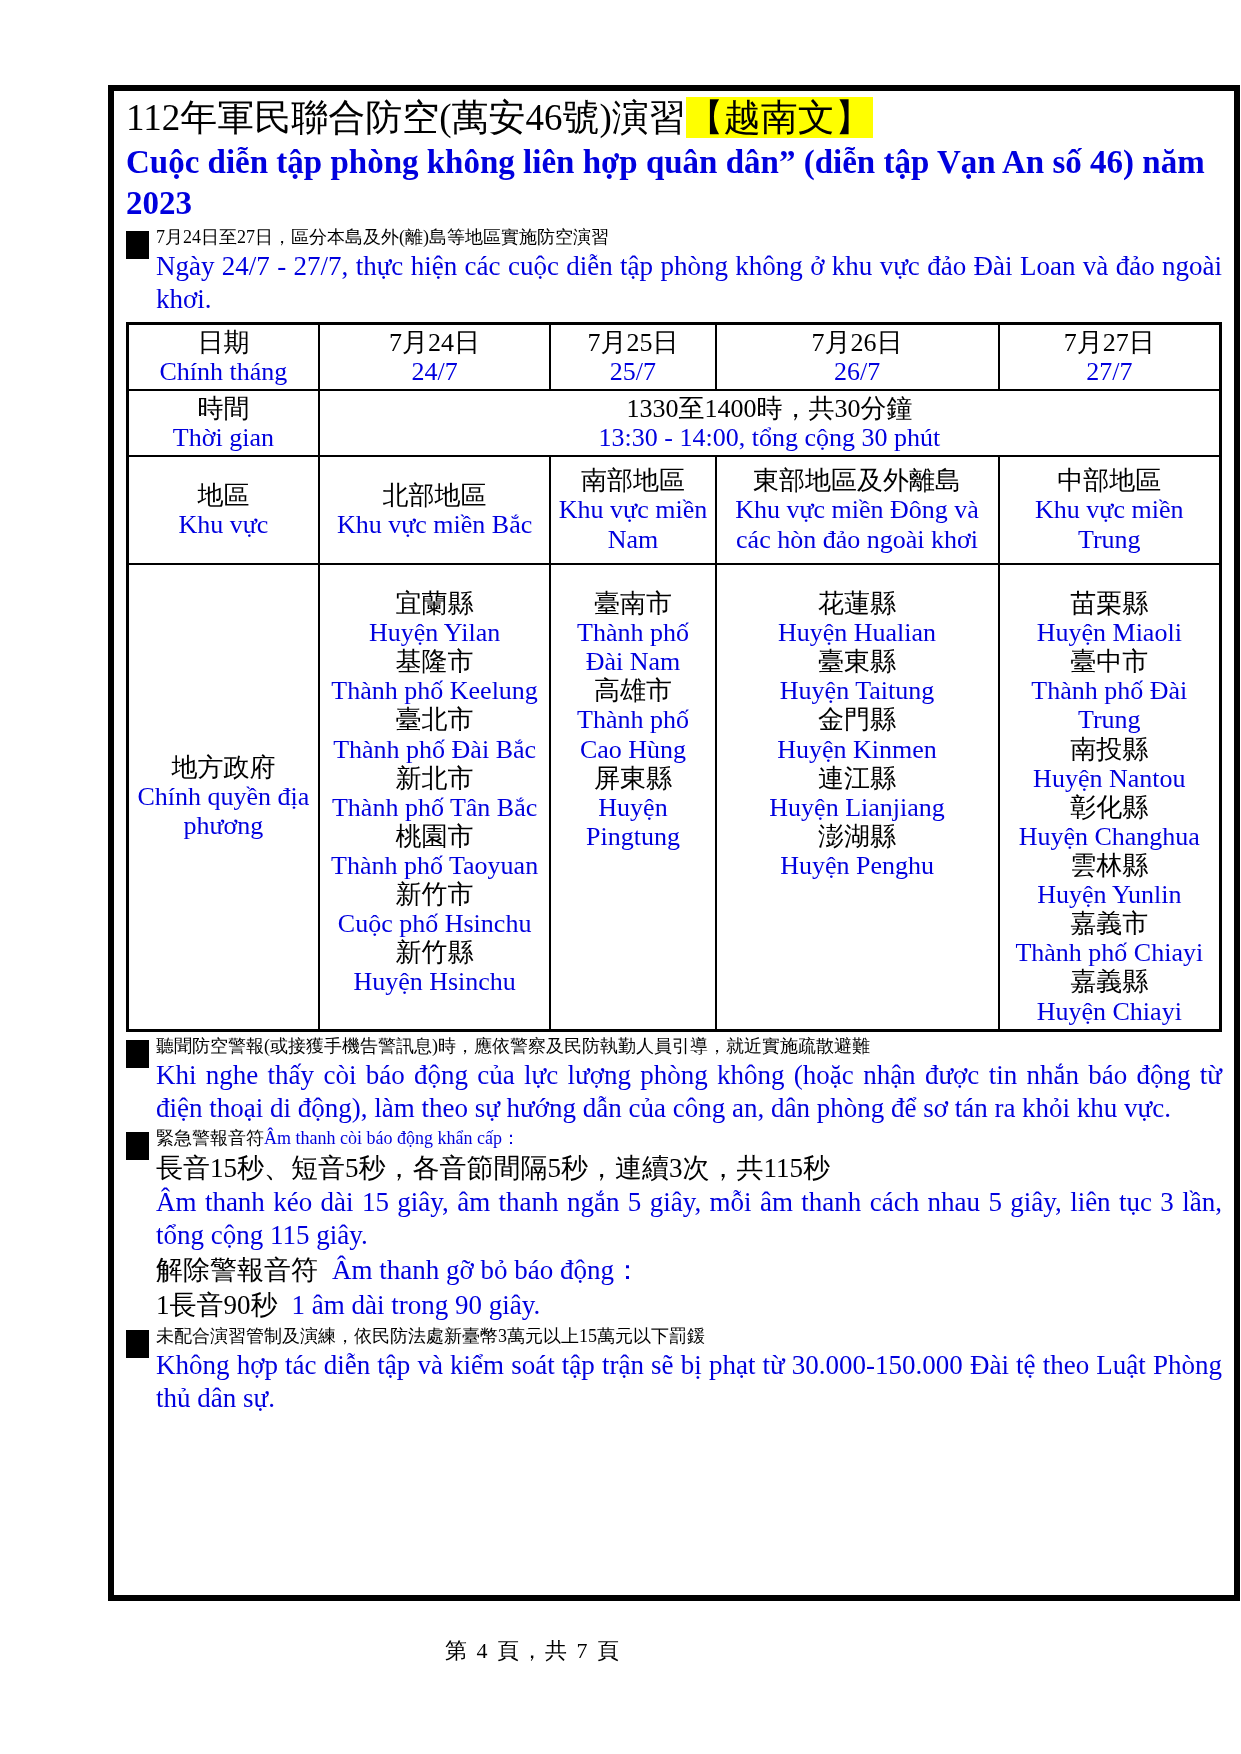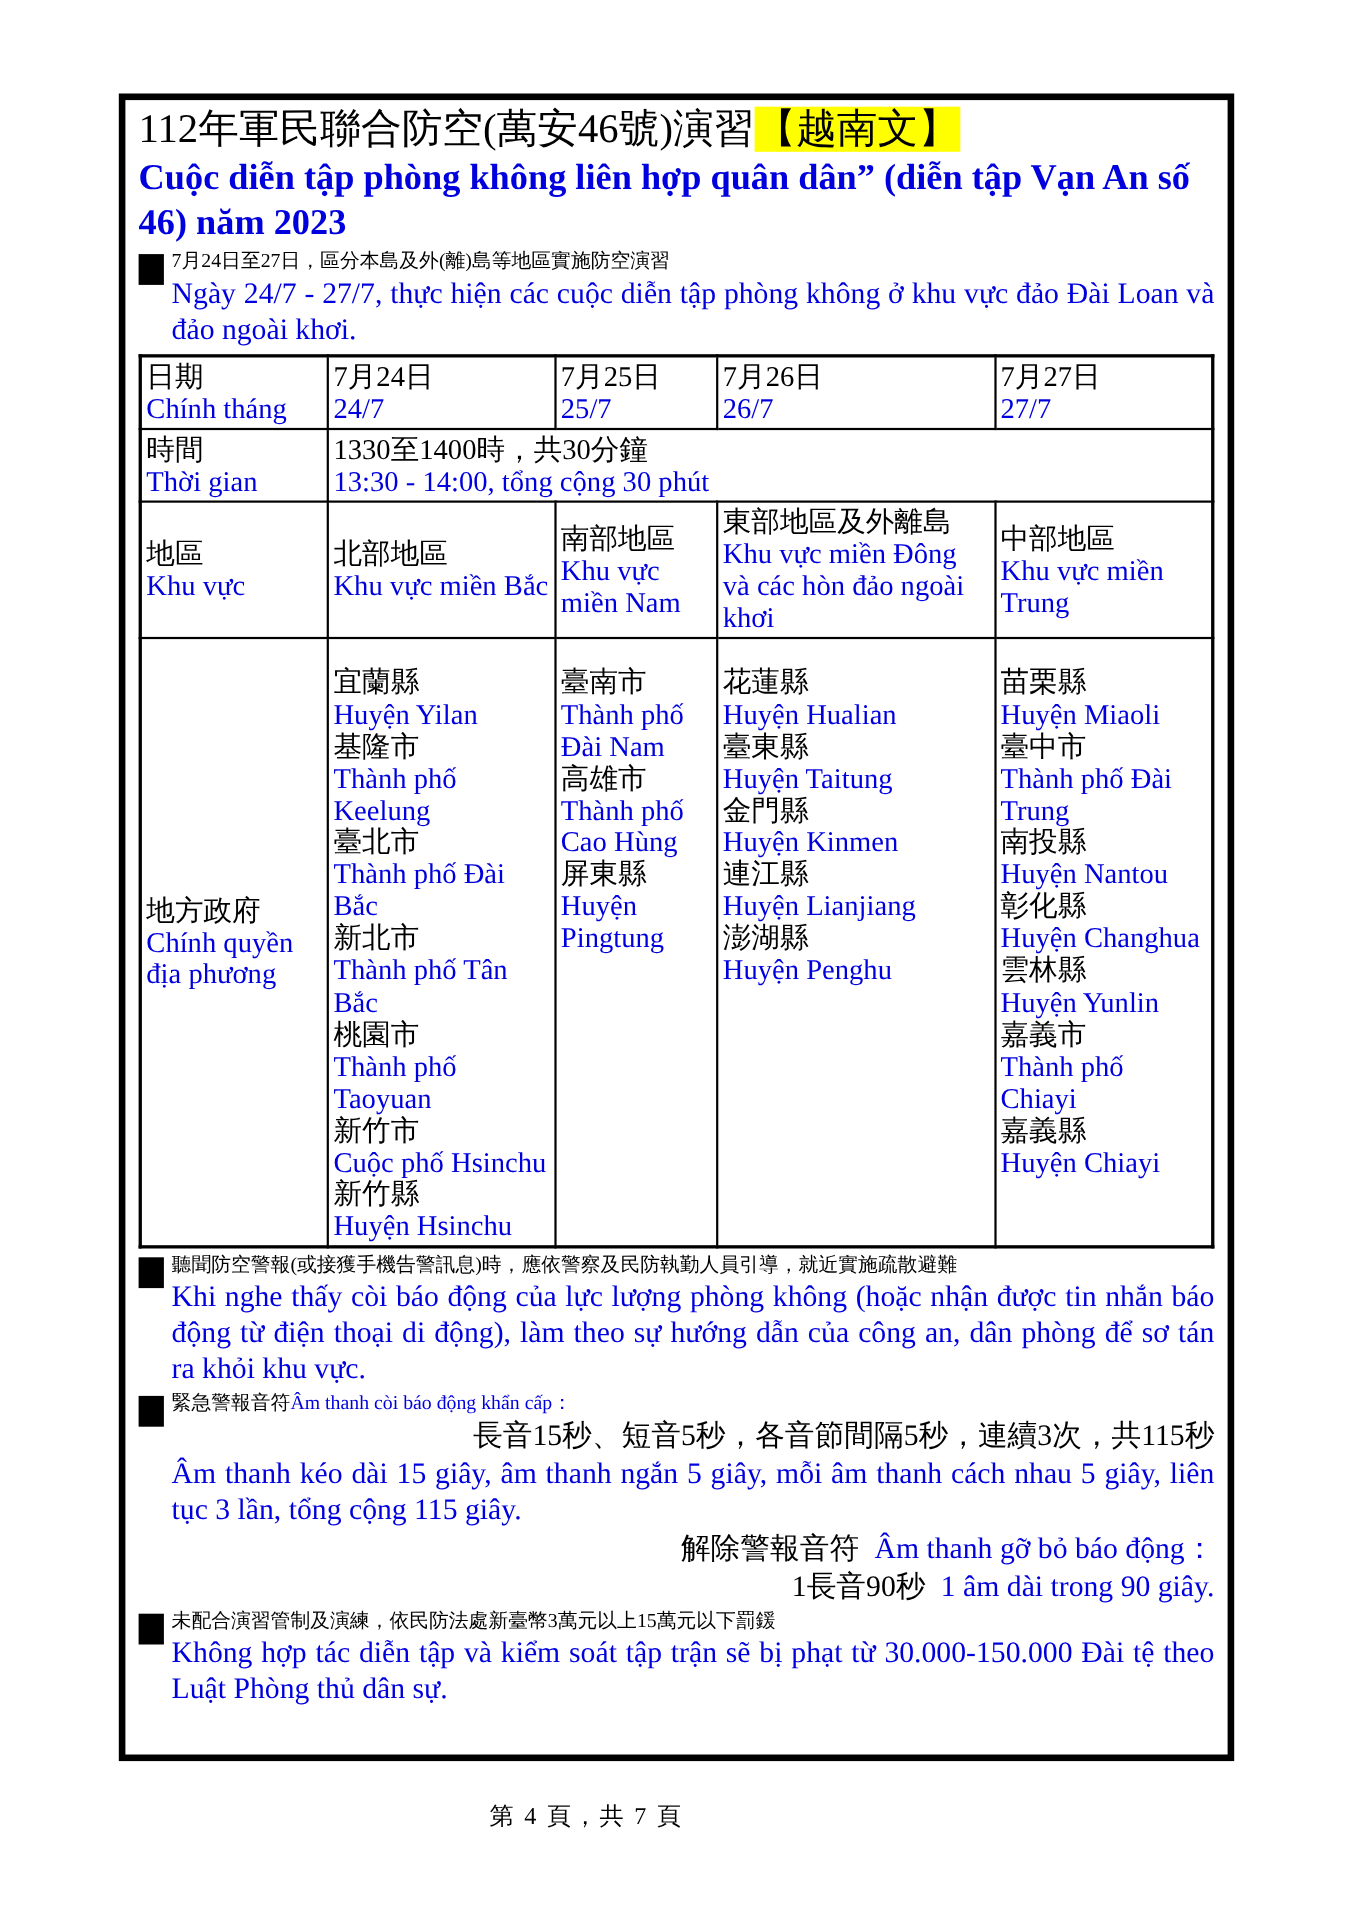--- a/index.html
+++ b/index.html
@@ -5,39 +5,39 @@
   * { margin:0; padding:0; box-sizing:border-box; }
   html,body { background:#ffffff; }
   body {
     width:1241px; height:1754px; position:relative;
     font-family:"Liberation Serif","DejaVu Serif",serif;
     color:#000;
   }
   :root { --blue:#0000de; --hl:#ffff00; }
 
   .content-box {
-    position:absolute; left:108px; top:85px; width:1014px; height:1516px;
+    position:absolute; left:108px; top:85px; width:1132px; height:1516px;
     border:6px solid #000; padding:4px 12px 0 12px; overflow:hidden; background:#fff;
   }
 
   .title-zh { font-size:37px; font-weight:normal; line-height:1.25; white-space:nowrap; }
   .title-zh .hl { background:var(--hl); padding:0 1px; }
   .title-vi { font-size:33px; font-weight:bold; color:var(--blue); line-height:1.22; margin-top:1px; }
 
   .b-para { position:relative; padding-left:30px; font-size:18px; line-height:1.22; margin-top:4px; text-align:left; }
   .sq-bullet { position:absolute; left:0; top:4px; width:23px; height:28px; background:#000; }
   .vi-para { margin-left:30px; font-size:27px; line-height:1.22; text-align:justify; color:var(--blue); margin-top:1px; }
-  .mixed-line { margin-left:30px; font-size:27px; line-height:1.22; margin-top:2px;text-align:right; }
+  .mixed-line { margin-left:30px; font-size:27px; line-height:1.22; margin-top:2px; }
   .mixed-line .zh-inline { color:#000; }
   .mixed-line .vi-inline { color:var(--blue); }
   .gap-s { display:inline-block; width:14px; }
 
   table.sched { width:100%; border-collapse:collapse; border:3px solid #000; margin-top:6px; }
   table.sched td {
-    border:2px solid #000; vertical-align:middle;
+    border:2px solid #000; text-align:center; vertical-align:middle;
     font-size:26px; line-height:1.12; padding:3px 4px;
   }
   table.sched .zh { color:#000; }
   table.sched .vi { color:var(--blue); }
   table.sched td.list-cell { vertical-align:top; padding-top:24px; }
   tr.r-date td { height:58px; }
   tr.r-time td { height:60px; }
   tr.r-region td { height:108px; }
 
   .footer {

